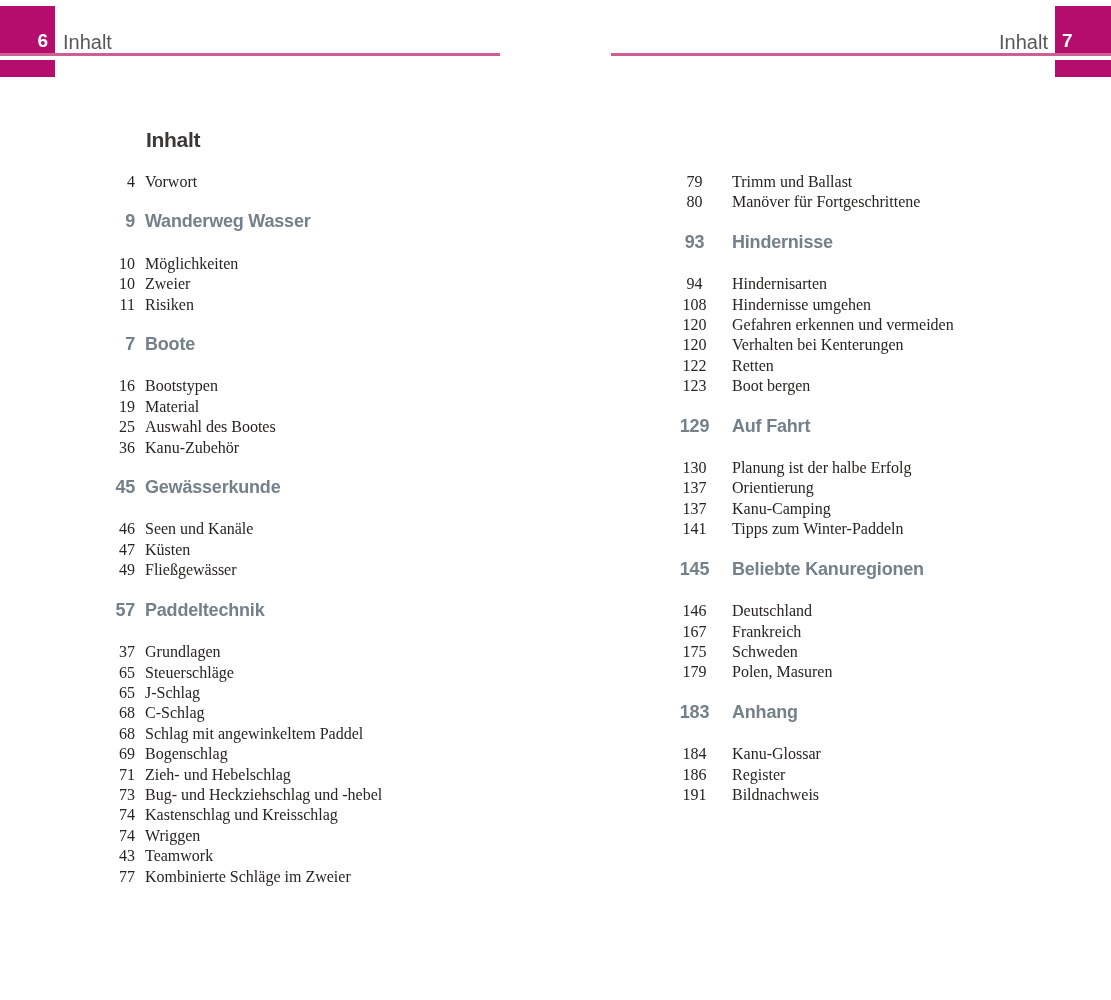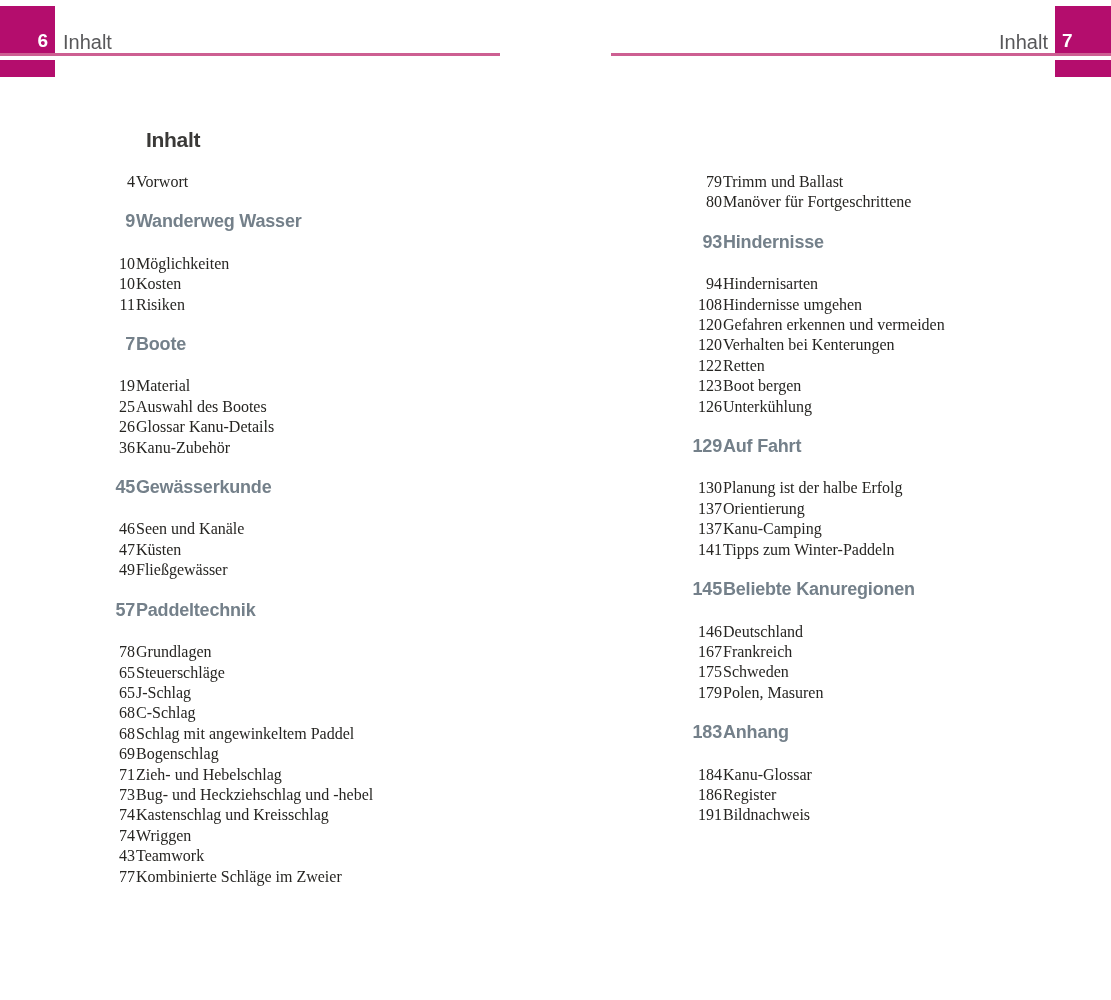--- a/index.html
+++ b/index.html
@@ -93,23 +93,23 @@
     line-height: 20.4px;
     font-size: 16px;
     color: #262522;
     white-space: nowrap;
   }
   .toc-row .num {
     flex: none;
     width: 45px;
     text-align: right;
   }
-  .toc-col-right .toc-row .num { width: 55px; }
+  .toc-col-right .toc-row .num { width: 55px; text-align: center; }
   .toc-row .lbl {
-    margin-left: 1px;
+    margin-left: 10px;
   }
   .toc-row.section {
     font-family: "Liberation Sans", sans-serif;
     font-weight: bold;
     font-size: 18px;
     letter-spacing: -0.2px;
     color: #74808a;
     margin-top: 19px;
     margin-bottom: 22px;
   }
@@ -147,43 +147,43 @@
       <div class="toc-row section">
         <span class="num">9</span>
         <span class="lbl">Wanderweg Wasser</span>
       </div>
       <div class="toc-row">
         <span class="num">10</span>
         <span class="lbl">Möglichkeiten</span>
       </div>
       <div class="toc-row">
         <span class="num">10</span>
-        <span class="lbl">Kosten</span>
+        <span class="lbl">Zweier</span>
       </div>
       <div class="toc-row">
         <span class="num">11</span>
         <span class="lbl">Risiken</span>
       </div>
       <div class="toc-row section">
         <span class="num">7</span>
         <span class="lbl">Boote</span>
       </div>
       <div class="toc-row">
+        <span class="num">16</span>
+        <span class="lbl">Bootstypen</span>
+      </div>
+      <div class="toc-row">
         <span class="num">19</span>
         <span class="lbl">Material</span>
       </div>
       <div class="toc-row">
         <span class="num">25</span>
         <span class="lbl">Auswahl des Bootes</span>
       </div>
       <div class="toc-row">
-        <span class="num">26</span>
-        <span class="lbl">Glossar Kanu-Details</span>
-      </div>
-      <div class="toc-row">
         <span class="num">36</span>
         <span class="lbl">Kanu-Zubehör</span>
       </div>
       <div class="toc-row section">
         <span class="num">45</span>
         <span class="lbl">Gewässerkunde</span>
       </div>
       <div class="toc-row">
         <span class="num">46</span>
         <span class="lbl">Seen und Kanäle</span>
@@ -194,21 +194,21 @@
       </div>
       <div class="toc-row">
         <span class="num">49</span>
         <span class="lbl">Fließgewässer</span>
       </div>
       <div class="toc-row section">
         <span class="num">57</span>
         <span class="lbl">Paddeltechnik</span>
       </div>
       <div class="toc-row">
-        <span class="num">78</span>
+        <span class="num">37</span>
         <span class="lbl">Grundlagen</span>
       </div>
       <div class="toc-row">
         <span class="num">65</span>
         <span class="lbl">Steuerschläge</span>
       </div>
       <div class="toc-row">
         <span class="num">65</span>
         <span class="lbl">J-Schlag</span>
       </div>
@@ -279,24 +279,20 @@
         <span class="lbl">Verhalten bei Kenterungen</span>
       </div>
       <div class="toc-row">
         <span class="num">122</span>
         <span class="lbl">Retten</span>
       </div>
       <div class="toc-row">
         <span class="num">123</span>
         <span class="lbl">Boot bergen</span>
       </div>
-      <div class="toc-row">
-        <span class="num">126</span>
-        <span class="lbl">Unterkühlung</span>
-      </div>
       <div class="toc-row section">
         <span class="num">129</span>
         <span class="lbl">Auf Fahrt</span>
       </div>
       <div class="toc-row">
         <span class="num">130</span>
         <span class="lbl">Planung ist der halbe Erfolg</span>
       </div>
       <div class="toc-row">
         <span class="num">137</span>

